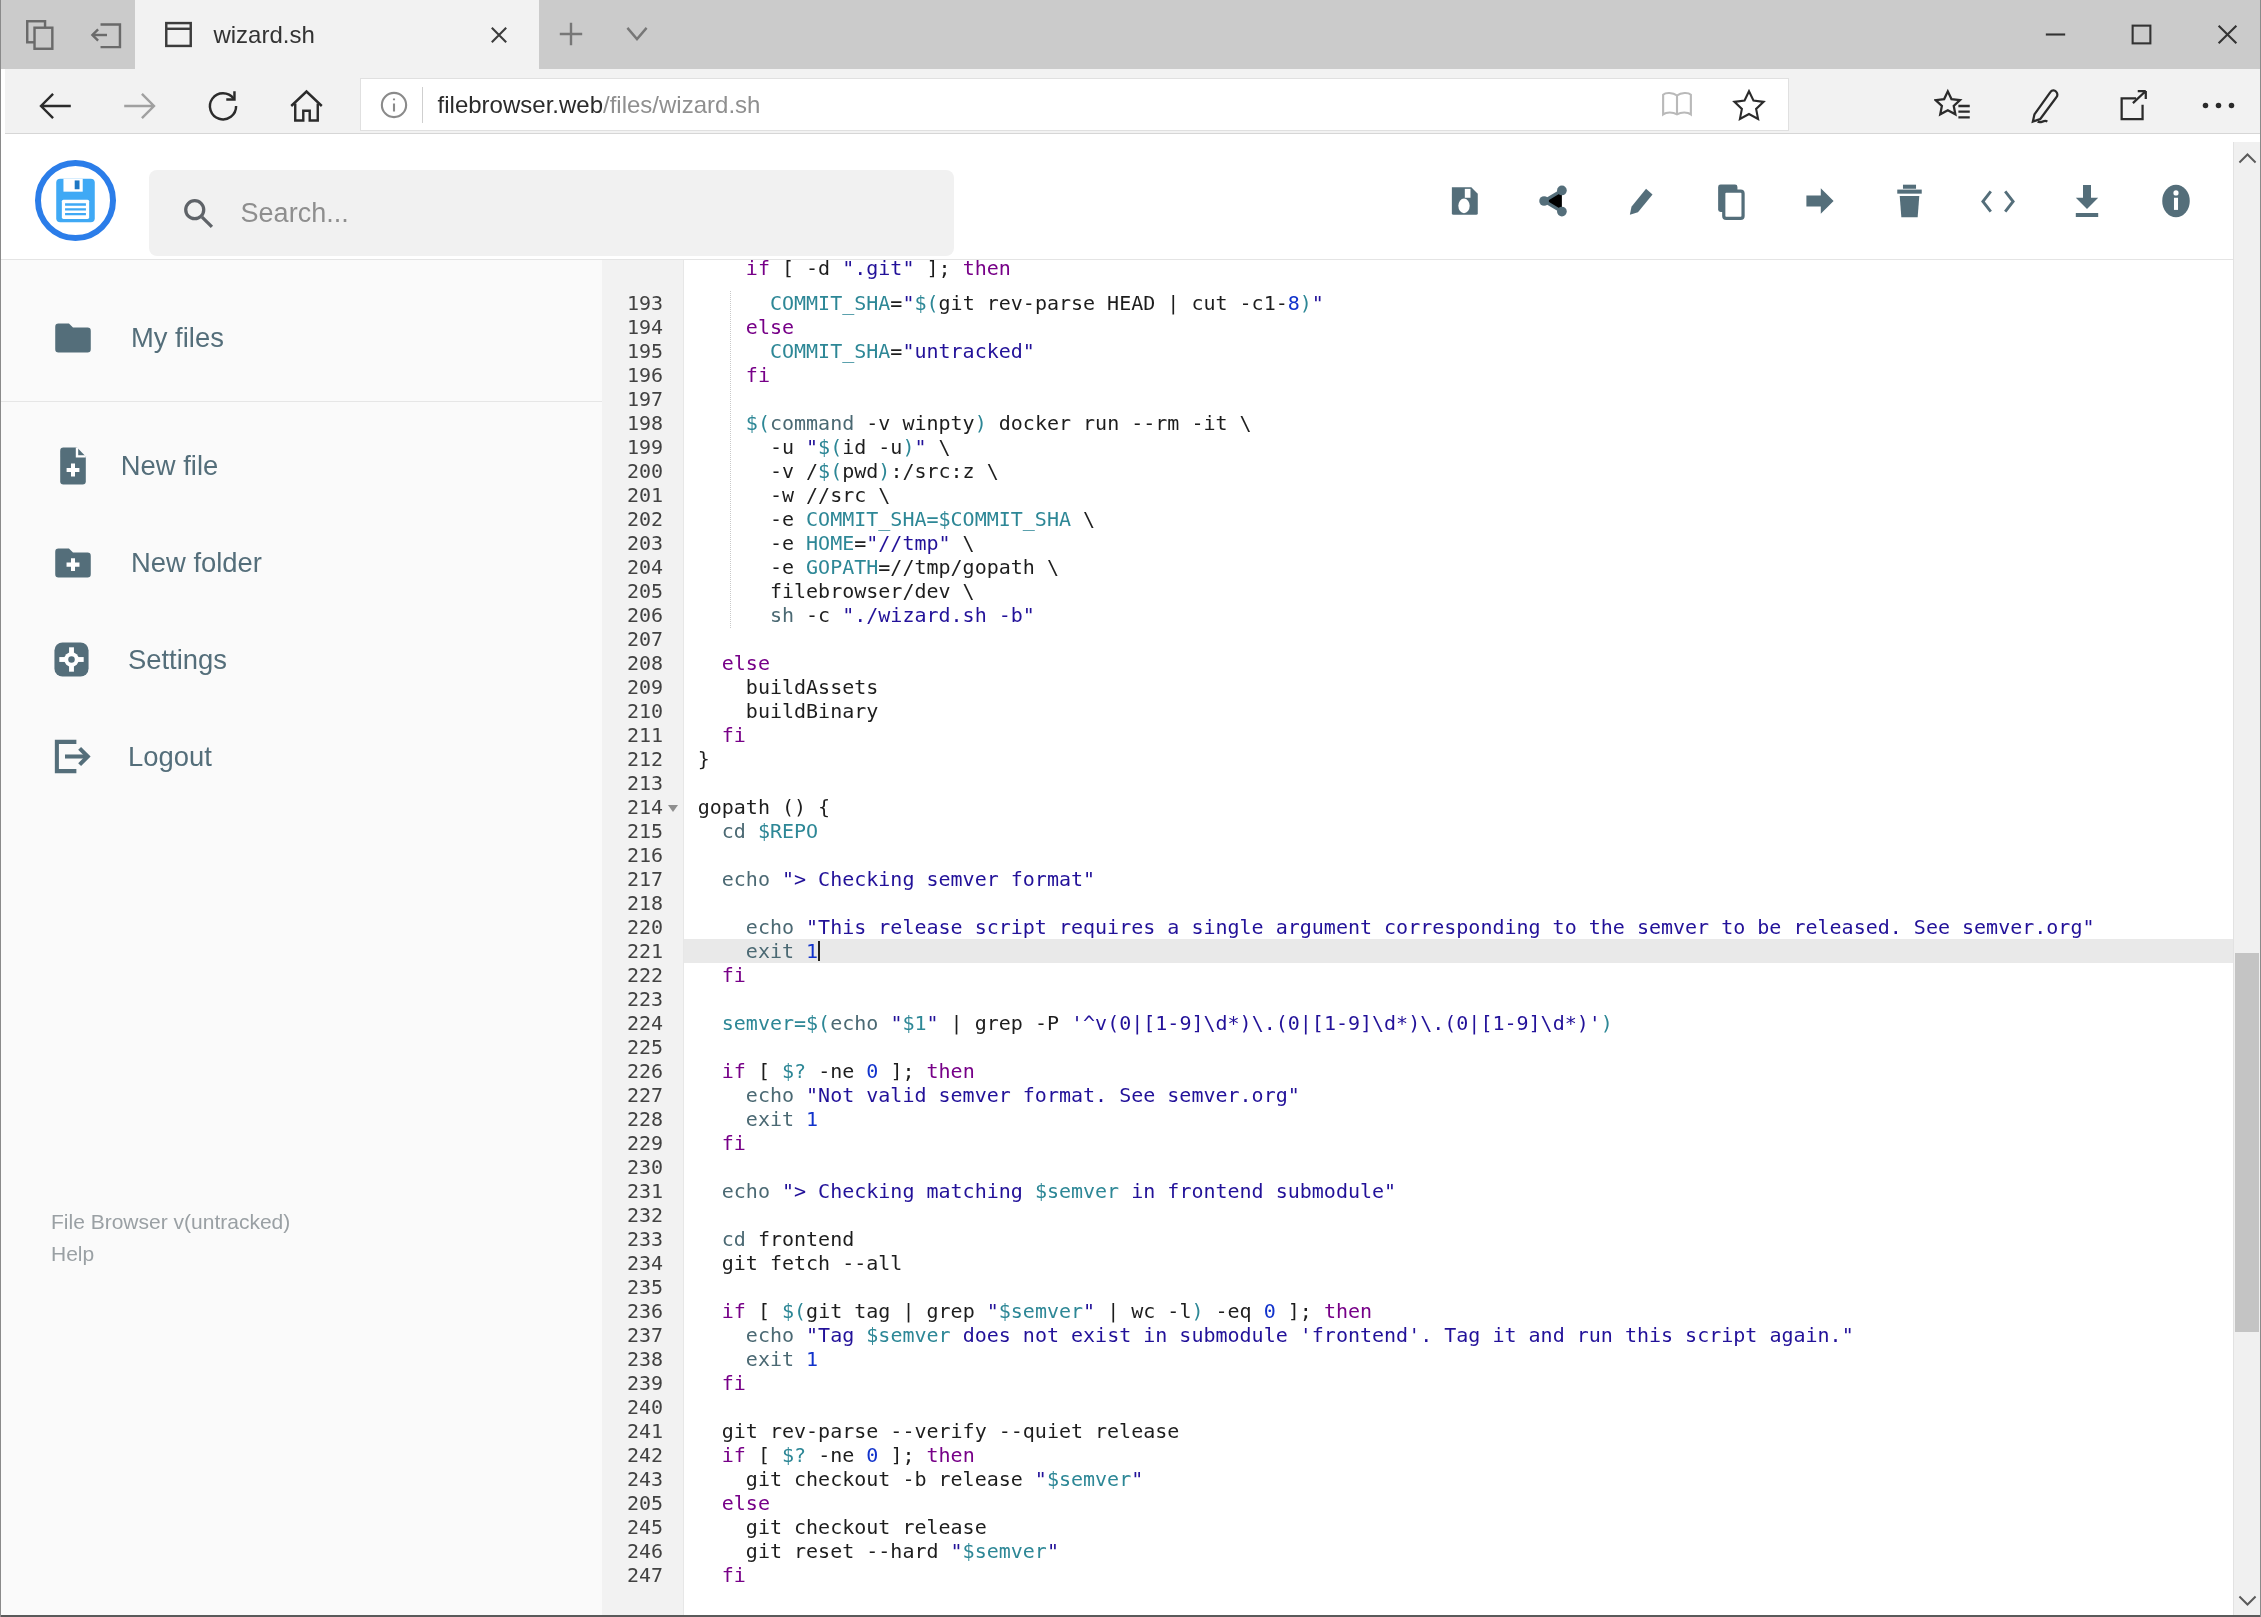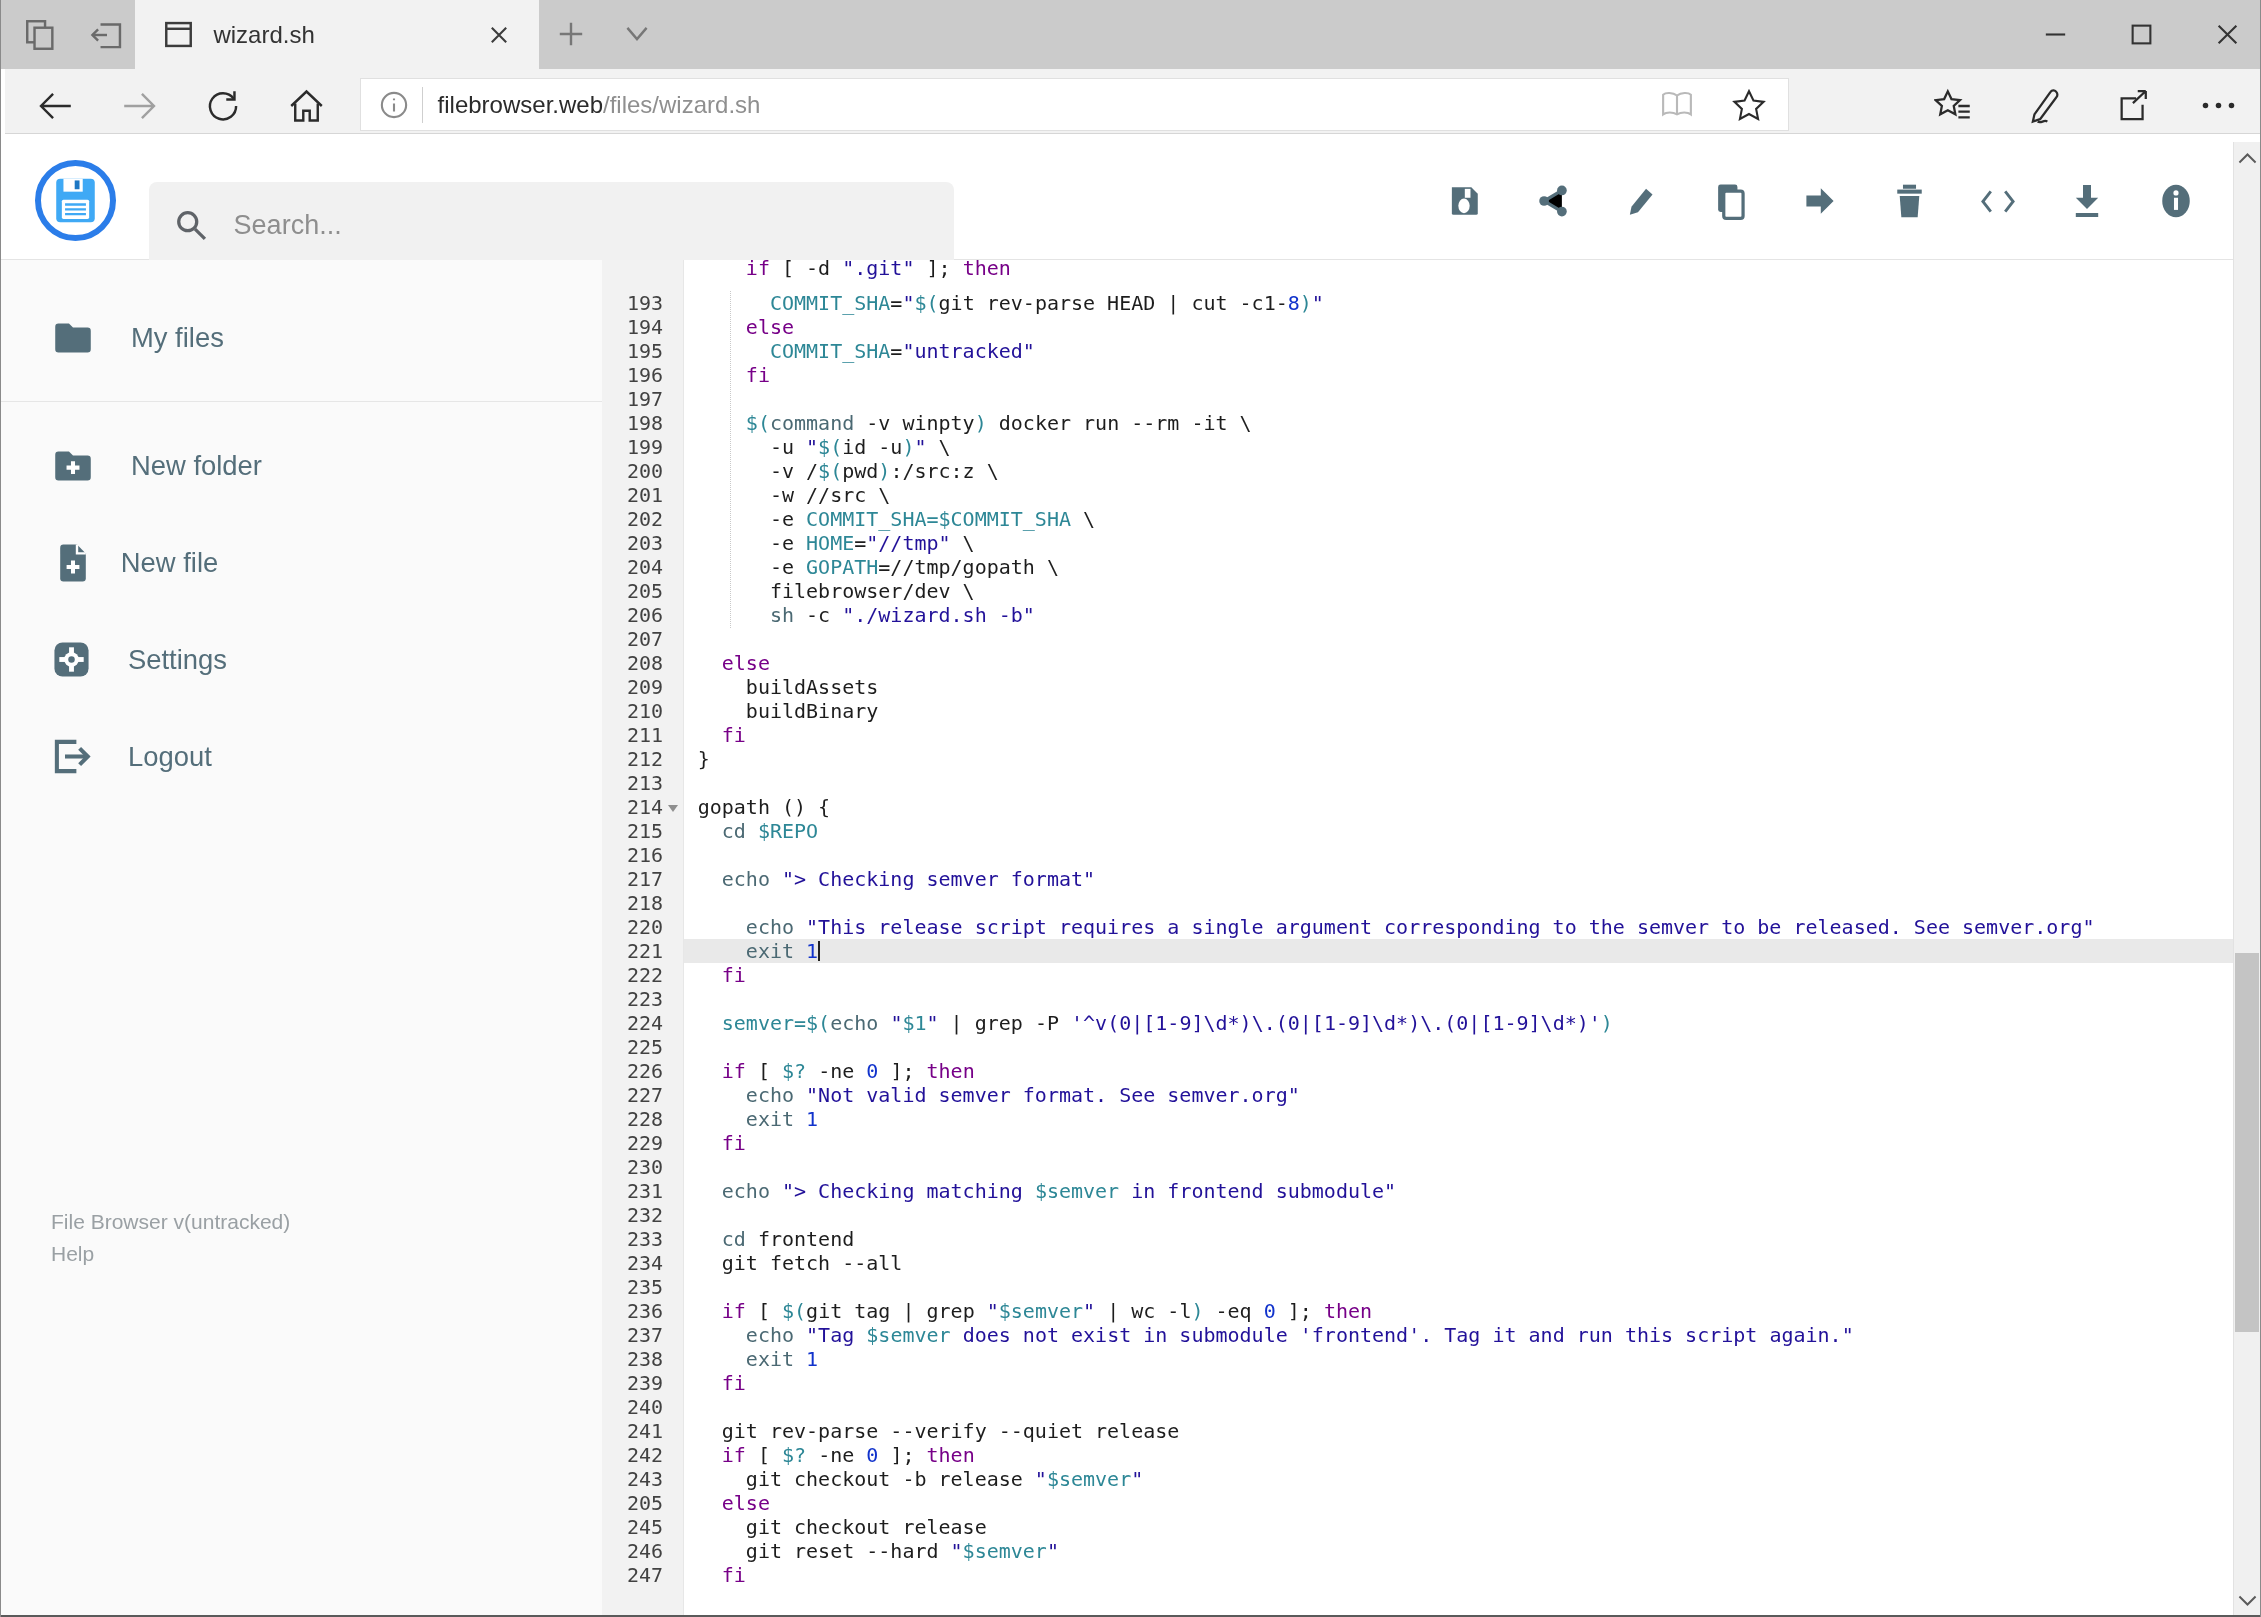--- a/index.html
+++ b/index.html
@@ -26,21 +26,21 @@
   .url-host{font-size:24px;color:#2b2b2b;}
   .url-path{font-size:24px;color:#8f8f8f;}
   .urlbox .spacer{flex:1;}
   .addr-right{position:absolute;left:1929px;top:0;height:73px;display:flex;align-items:center;gap:50px;}
   
   .appheader{position:absolute;left:0;top:142px;width:2234px;height:118px;background:#fff;
              border-bottom:0.8px solid #e4e4e4;box-sizing:border-box;}
   .logo{position:absolute;left:34px;top:160px;width:81px;height:81px;border-radius:50%;
         border:6.5px solid #2b7de9;background:#fff;box-sizing:border-box;display:flex;align-items:center;justify-content:center;}
   .searchbox{position:absolute;left:148px;top:170px;width:805px;height:86px;background:#f1f1f1;
-             border-radius:8px;display:flex;align-items:center;padding:0 24px;box-sizing:border-box;margin-top:12px;}
+             border-radius:8px;display:flex;align-items:center;padding:0 31px;box-sizing:border-box;}
   .searchbox input{border:none;background:transparent;outline:none;font-size:27px;color:#444;
                    font-family:"Liberation Sans",sans-serif;margin-left:22.6px;flex:1;}
   .searchbox input::placeholder{color:#8e8e8e;}
   .app-toolbar{position:absolute;left:1445px;top:142px;height:118px;display:flex;align-items:center;gap:53px;}
   .tbtn{width:36px;height:36px;display:flex;align-items:center;justify-content:center;cursor:pointer;}
   
   .sidebar{position:absolute;left:0;top:260px;width:601px;height:1357px;background:#fafafa;}
   .side-item{display:flex;align-items:center;height:97px;padding-left:51px;cursor:pointer;}
   .side-item .lbl{font-size:27.4px;color:#546e7a;margin-left:37px;}
   .side-divider{height:0.8px;background:#e6e6e6;margin:14.5px 0 16px 0;}
@@ -335,37 +335,37 @@
   <div class="side-item" style="margin-top:29px">
     <span>
       <svg width="42" height="36" viewBox="0 0 52 44">
           <path d="M4 8 a4 4 0 0 1 4 -4 h13 l5 5 h18 a4 4 0 0 1 4 4 v23 a4 4 0 0 1 -4 4 H8 a4 4 0 0 1 -4 -4 Z" fill="#546e7a"></path>
         </svg>
     </span>
     <span class="lbl">My files</span>
   </div>
   <div class="side-divider"></div>
   <div class="side-item">
-    <span>
-      <svg width="42" height="36" viewBox="0 0 52 44">
-          <path d="M4 8 a4 4 0 0 1 4 -4 h13 l5 5 h18 a4 4 0 0 1 4 4 v23 a4 4 0 0 1 -4 4 H8 a4 4 0 0 1 -4 -4 Z" fill="#546e7a"></path>
-          <path d="M26 16 v16 M18 24 h16" stroke="#fff" stroke-width="5"></path>
-        </svg>
-    </span>
-    <span class="lbl">New folder</span>
-  </div>
-  <div class="side-item">
     <span style="margin-left:4.8px">
       <svg width="32" height="40" viewBox="0 0 40 50">
           <path d="M4 6 a4 4 0 0 1 4 -4 h17 l11 11 v31 a4 4 0 0 1 -4 4 H8 a4 4 0 0 1 -4 -4 Z" fill="#546e7a"></path>
           <path d="M25 2 v11 h11" fill="none" stroke="#fff" stroke-width="3"></path>
           <path d="M20 22 v16 M12 30 h16" stroke="#fff" stroke-width="5"></path>
         </svg>
     </span>
     <span class="lbl" style="margin-left:32px">New file</span>
+  </div>
+  <div class="side-item">
+    <span>
+      <svg width="42" height="36" viewBox="0 0 52 44">
+          <path d="M4 8 a4 4 0 0 1 4 -4 h13 l5 5 h18 a4 4 0 0 1 4 4 v23 a4 4 0 0 1 -4 4 H8 a4 4 0 0 1 -4 -4 Z" fill="#546e7a"></path>
+          <path d="M26 16 v16 M18 24 h16" stroke="#fff" stroke-width="5"></path>
+        </svg>
+    </span>
+    <span class="lbl">New folder</span>
   </div>
   <div class="side-item">
     <span>
       <svg width="39" height="39" viewBox="0 0 48 48">
           <rect x="3" y="3" width="42" height="42" rx="10" fill="#546e7a"></rect>
           <g fill="#fff">
             <circle cx="24" cy="24" r="9"></circle>
             <rect x="21" y="9" width="6" height="7"></rect>
             <rect x="21" y="32" width="6" height="7"></rect>
             <rect x="9" y="21" width="7" height="6"></rect>

